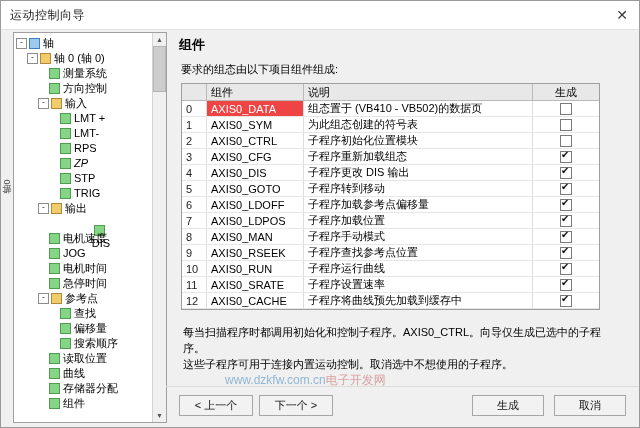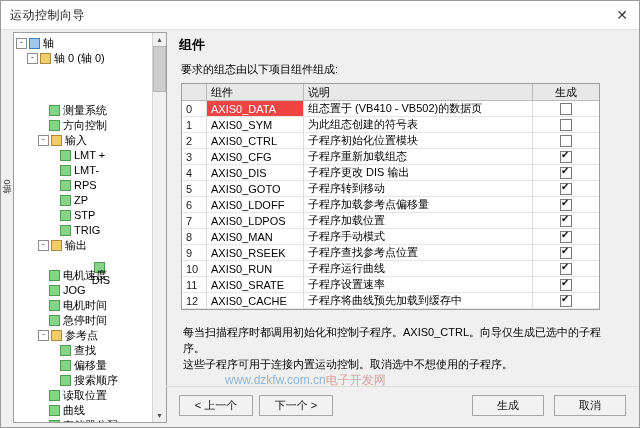--- a/index.html
+++ b/index.html
@@ -297,21 +297,21 @@
           <div class="tnode" style="padding-left: 0px;">
             <span class="tog">-</span>
             <span class="ticon book"></span>
             <span class="tlabel">轴</span>
           </div>
           <div class="tnode" style="padding-left: 11px;">
             <span class="tog">-</span>
             <span class="ticon folder"></span>
             <span class="tlabel">轴 0 (轴 0)</span>
           </div>
-          <div class="tnode" style="padding-left: 22px; margin-top: 37px;">
+          <div class="tnode" style="padding-left: 22px;">
             <span class="tog empty"></span>
             <span class="ticon "></span>
             <span class="tlabel">测量系统</span>
           </div>
           <div class="tnode" style="padding-left: 22px;">
             <span class="tog empty"></span>
             <span class="ticon "></span>
             <span class="tlabel">方向控制</span>
           </div>
           <div class="tnode" style="padding-left: 22px;">
@@ -327,21 +327,21 @@
           <div class="tnode" style="padding-left: 33px;">
             <span class="tog empty"></span>
             <span class="ticon "></span>
             <span class="tlabel">LMT-</span>
           </div>
           <div class="tnode" style="padding-left: 33px;">
             <span class="tog empty"></span>
             <span class="ticon "></span>
             <span class="tlabel">RPS</span>
           </div>
-          <div class="tnode" style="padding-left: 33px;">
+          <div class="tnode" style="padding-left: 33px; font-style: italic;">
             <span class="tog empty"></span>
             <span class="ticon "></span>
             <span class="tlabel">ZP</span>
           </div>
           <div class="tnode" style="padding-left: 33px;">
             <span class="tog empty"></span>
             <span class="ticon "></span>
             <span class="tlabel">STP</span>
           </div>
           <div class="tnode" style="padding-left: 33px;">

